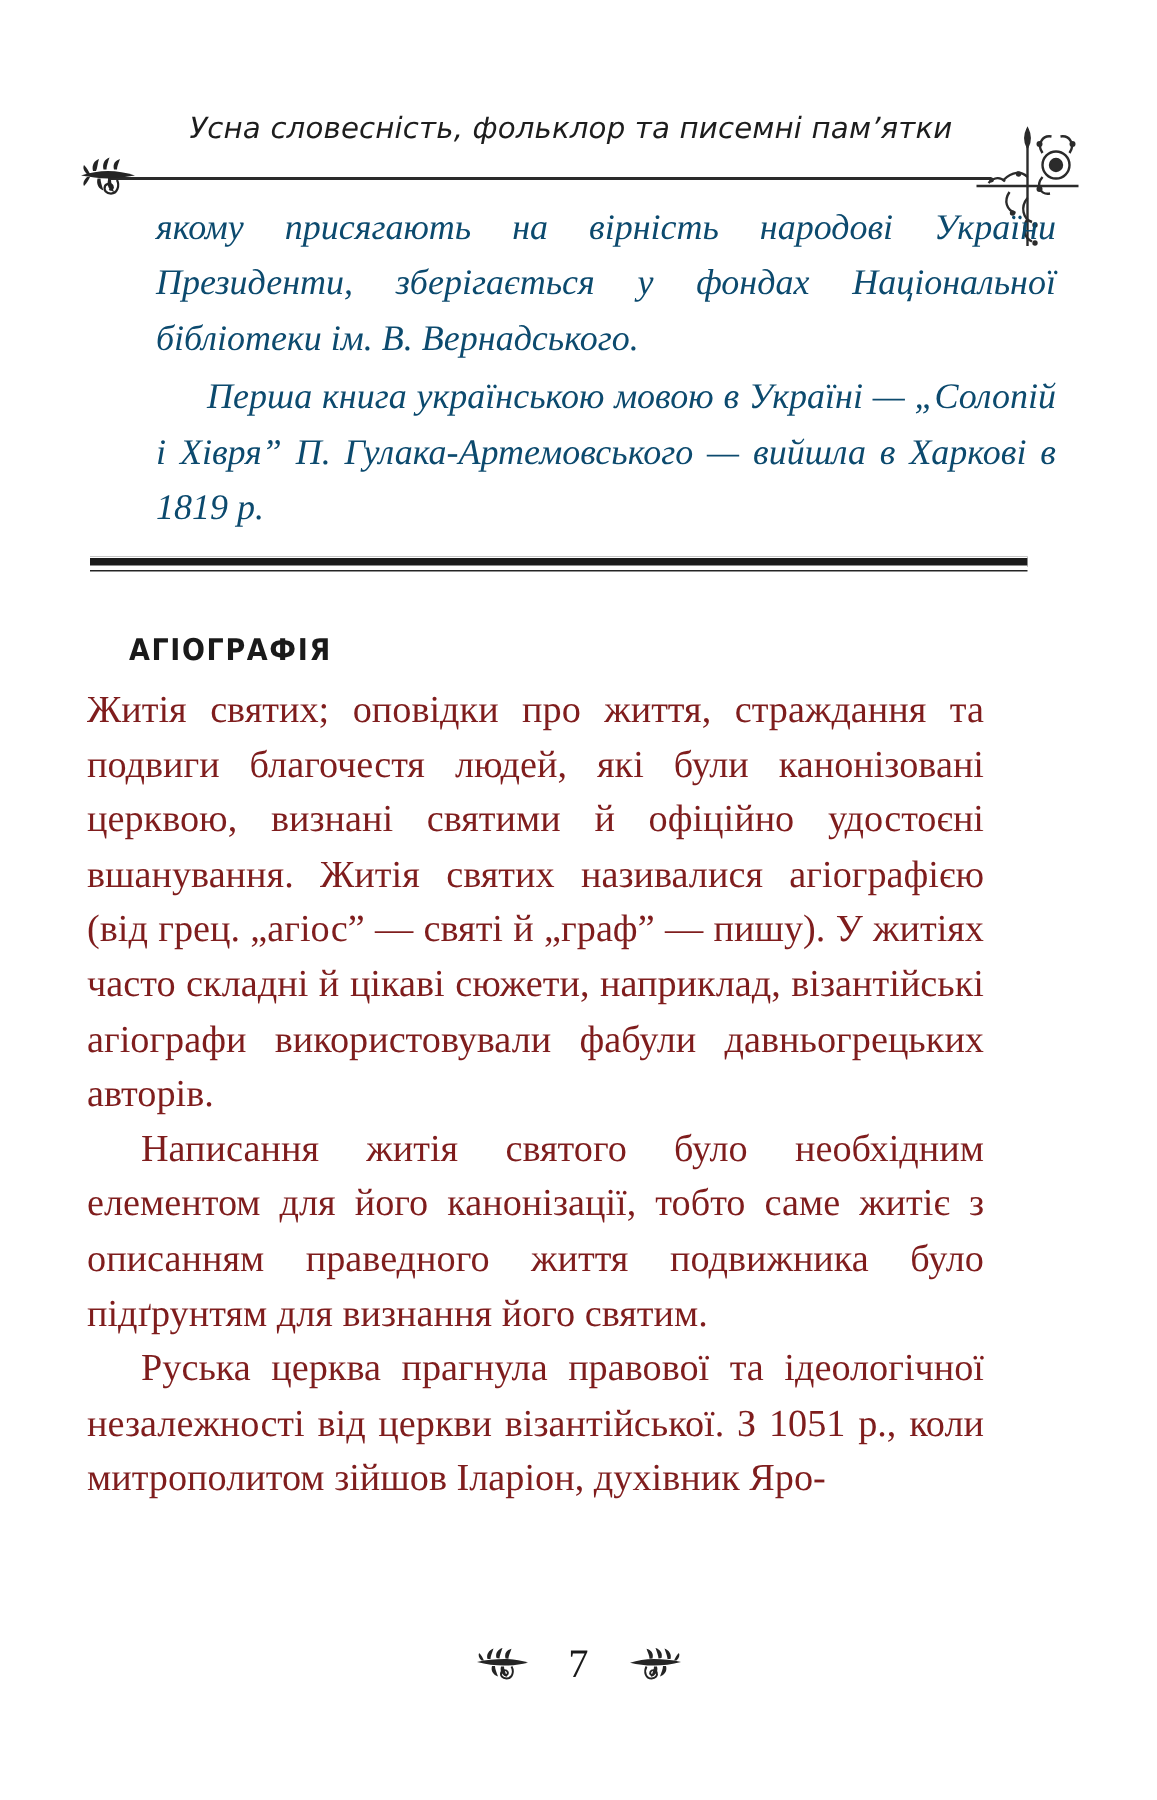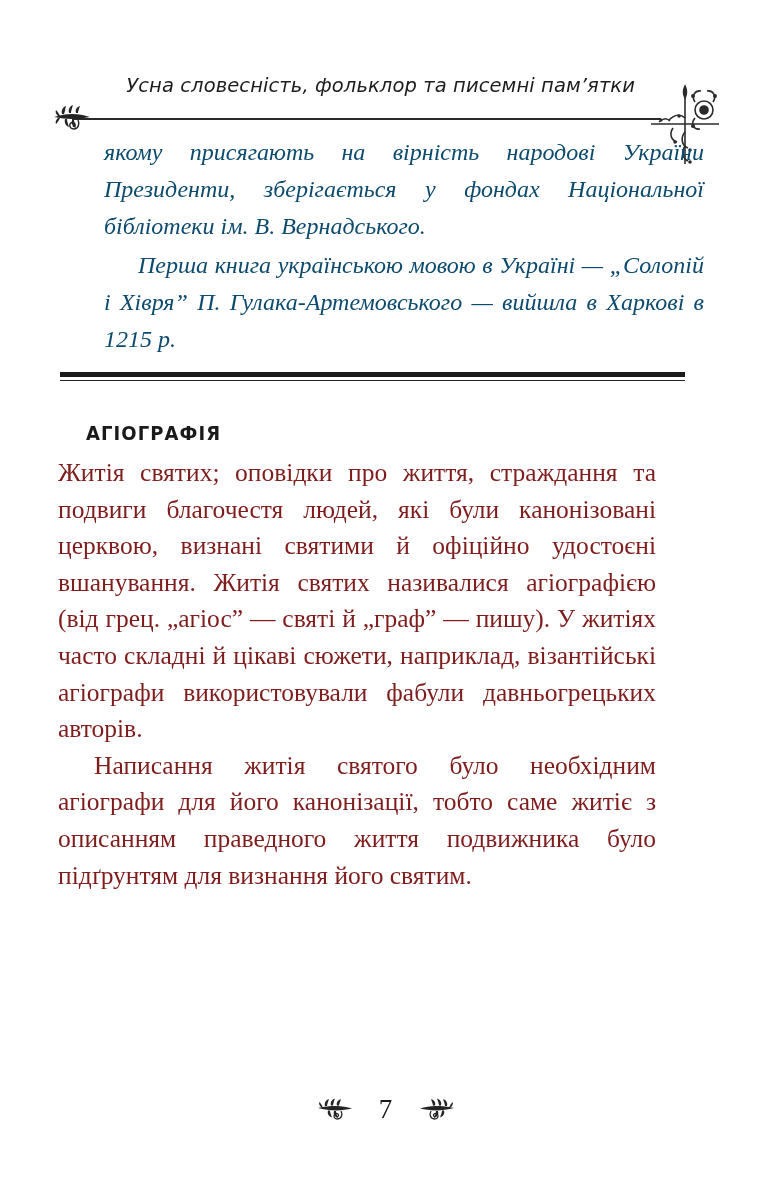--- a/index.html
+++ b/index.html
@@ -211,33 +211,34 @@
         <circle cx="26" cy="62" r="1.8"></circle>
         <circle cx="41" cy="70" r="1.8"></circle>
         <circle cx="41" cy="82" r="1.8"></circle>
         <circle cx="12" cy="40" r="1.6"></circle>
       </g>
     </svg>
   </div>
 
   <div class="intro">
     <p>якому присягають на вірність народові України Президенти, зберігається у фондах Національної бібліотеки ім. В. Вернадського.</p>
-    <p class="indent">Перша книга українською мовою в Україні — „Солопій і Хівря” П. Гулака-Артемовського — вийшла в Харкові в 1215 р.</p>
+    <p class="indent">Перша книга українською мовою в Україні — „Солопій і Хівря” П. Гулака-Артемовського — вийшла в Харкові в 1819 р.</p>
   </div>
 
   <div class="divider">
     <div class="bar"></div>
     <div class="thin"></div>
   </div>
 
   <div class="section-heading">АГІОГРАФІЯ</div>
 
   <div class="body-text">
     <p> Житія святих; оповідки про життя, страждання та подвиги благочестя людей, які були канонізовані церквою, визнані святими й офіційно удостоєні вшанування. Житія святих називалися агіографією (від грец. „агіос” — святі й „граф” — пишу). У житіях часто складні й цікаві сюжети, наприклад, візантійські агіографи використовували фабули давньогрецьких авторів.</p>
-    <p class="indent">Написання житія святого було необхідним агіографи для його канонізації, тобто саме житіє з описанням праведного життя подвижника було підґрунтям для визнання його святим.</p>
+    <p class="indent">Написання житія святого було необхідним елементом для його канонізації, тобто саме житіє з описанням праведного життя подвижника було підґрунтям для визнання його святим.</p>
+    <p class="indent">Руська церква прагнула правової та ідеологічної незалежності від церкви візантійської. З 1051 р., коли митрополитом зійшов Іларіон, духівник Яро-</p>
   </div>
 
   <div class="footer">
     <svg class="foot-orn" viewBox="0 0 44 24">
       <g fill="#242424">
         <path d="M2 11 C8 9.5, 14 9, 20 9 C26 9, 31 10, 36 11.5 C31 12.6, 26 13.4, 20 13.4 C14 13.4, 8 12.6, 2 11 Z"></path>
         <path d="M9 9 C8 6, 10 3, 13 2 C12 5, 11 7.5, 11 9 Z"></path>
         <path d="M15 8.4 C14 5, 16 2.5, 19 1.6 C18 4.4, 17 7, 17 8.6 Z"></path>
         <path d="M21 8.6 C20 5.2, 22 3, 25 2.2 C24 5, 23 7, 23 8.8 Z"></path>
         <path d="M12 13.6 C11 17, 13 19.6, 16 20.6 C15 18, 14 15.4, 14 13.6 Z"></path>

